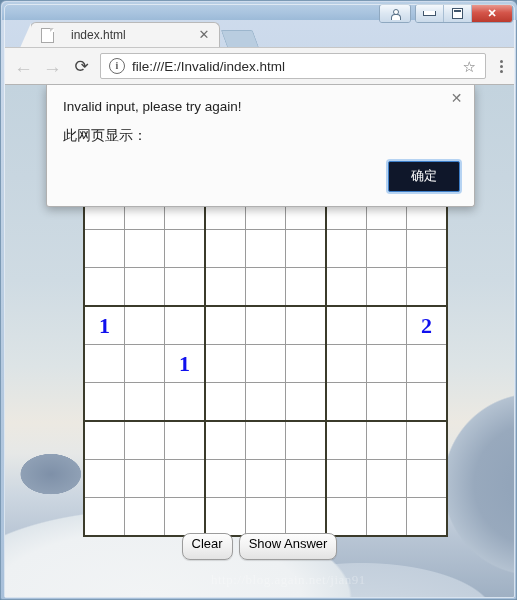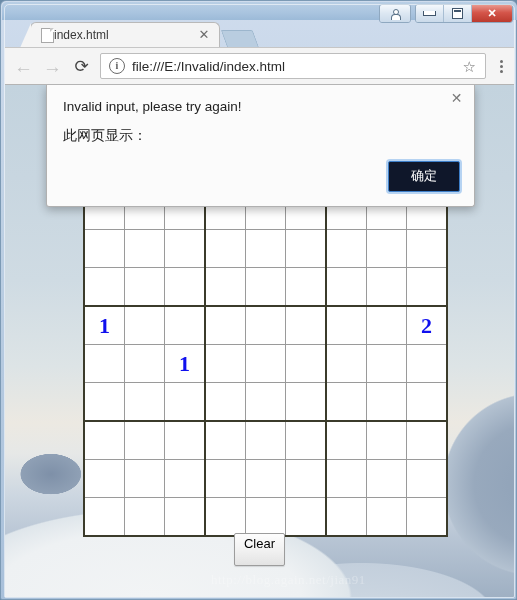--- a/index.html
+++ b/index.html
@@ -126,21 +126,21 @@
     position: relative;
     flex: 0 0 auto;
   }
   #tab-favicon::after{
     content:""; position:absolute; right:-1px; top:-1px;
     width:0;height:0;border-style:solid;
     border-width:4px 4px 0 0;
     border-color:#c9c9c9 #fff transparent transparent;
   }
   #tab-title {
-    margin-left: 0;
+    margin-left: 17px;
     font-size: 12px;
     color: #3a3a3a;
     white-space: nowrap;
     overflow: hidden;
     flex: 1 1 auto;
   }
   #tab-close {
     width: 14px; height: 14px;
     margin-right: 8px;
     color: #6d6d6d;
@@ -327,22 +327,22 @@
     display: flex;
     justify-content: center;
     gap: 6px;
   }
   .page-btn {
     font-family: "Liberation Sans", sans-serif;
     font-size: 13px;
     color: #000;
     background: linear-gradient(180deg,#fdfdfd 0%, #f2f2f2 50%, #e3e3e3 100%);
     border: 1px solid #9c9c9c;
-    border-radius: 2px;
-    padding: 2px 9px 14px 9px;
+    border-radius: 8px;
+    padding: 2px 9px 8px 9px;
     cursor: default;
     box-shadow: 0 1px 1px rgba(0,0,0,.12);
   }
 
   
   #alert-dialog {
     position: absolute;
     left: 41px; top: 0px;
     width: 429px;
     background: #fbfbfb;
@@ -716,20 +716,21 @@
               <td class="br bb bb br">
                 <span class="cellval" style="color: rgb(16, 16, 238);"></span>
               </td>
             </tr>
           </tbody>
       </table>
     </div>
 
     <div id="actions" style="top: 448px;">
       <button class="page-btn">Clear</button>
+      <button class="page-btn">Show Answer</button>
     </div>
 
     <div id="alert-dialog" style="top: 0px;">
       <div id="alert-close">✕</div>
       <div id="alert-message">Invalid input, please try again!</div>
       <div id="alert-heading">此网页显示：</div>
       <div id="alert-actions">
         <button id="alert-ok" style="background: #0f172a;">确定</button>
       </div>
     </div>

